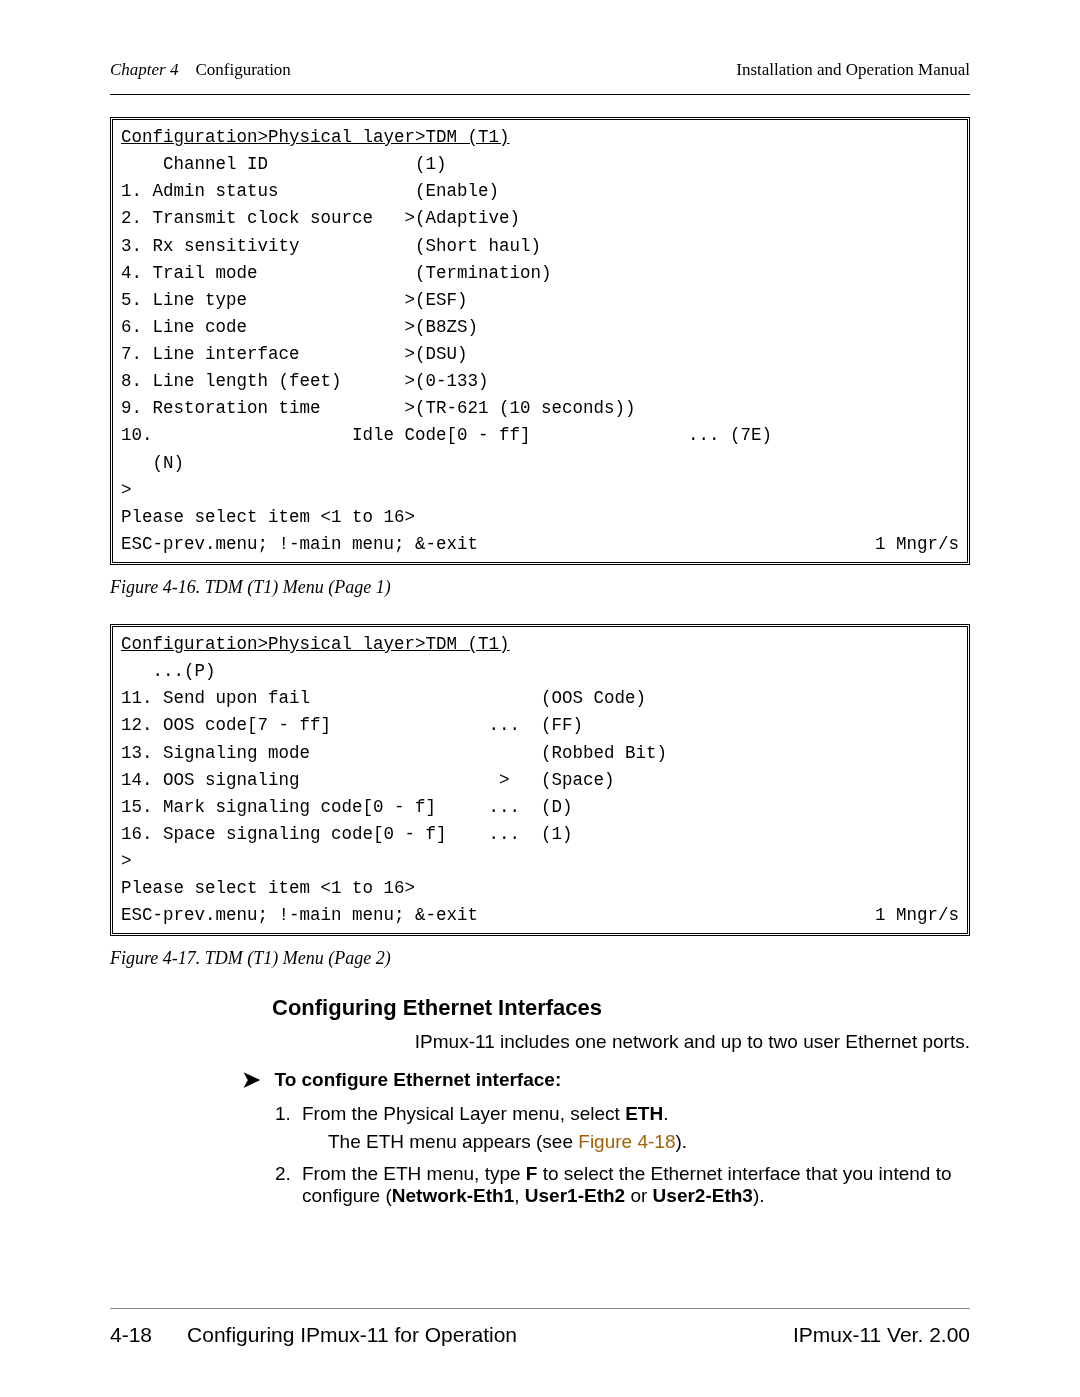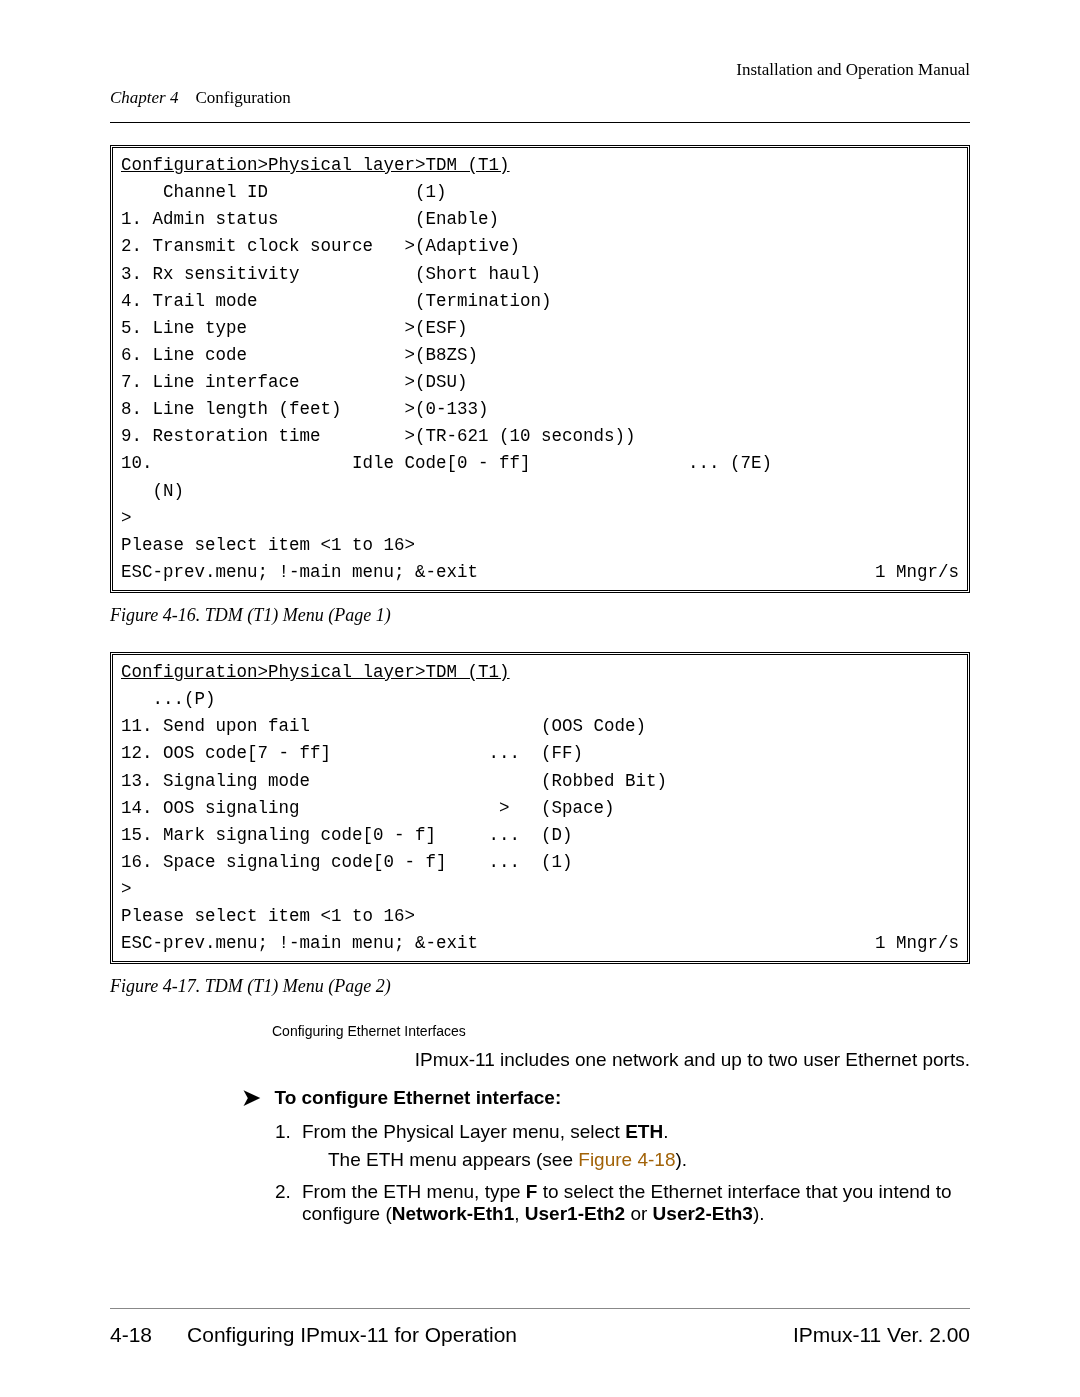--- a/index.html
+++ b/index.html
@@ -1,19 +1,19 @@
 <!DOCTYPE html>
 <html><head>
 <meta charset="utf-8">
 <style>
   * { box-sizing: border-box; margin: 0; padding: 0; }
   body { font-family: "Times New Roman", Georgia, serif; background: #fff; color: #000; }
   .page { width: 1080px; height: 1397px; margin: 0 auto; padding: 60px 110px 40px 110px; position: relative; }
   .header { display: flex; justify-content: space-between; font-size: 17px; margin-bottom: 14px; }
-  .header-left { font-style: italic; margin-top: 28px; }
+  .header-left { font-style: italic; }
   .chap-label { font-style: italic; }
   .chap-name { font-style: normal; }
   .hr-top { border: none; border-top: 1px solid #000; margin-bottom: 22px; }
   .menu-box {
     border: 3px double #000;
     padding: 4px 8px 4px 8px;
     font-family: "Courier New", monospace;
     font-size: 17.5px;
     line-height: 1.55;
     white-space: pre;
@@ -21,22 +21,22 @@
   }
   .menu-title { text-decoration: underline; margin-top: 19px; }
   .menu-footer-row { display: flex; justify-content: space-between; }
   .fig-caption {
     text-align: left;
     font-style: italic;
     font-size: 18px;
     margin: 12px 0 26px 0;
   }
   .section-heading {
-    font-weight: normal;
-    font-size: 14px;
+    font-weight: bold;
+    font-size: 22px;
     margin: 8px 0 10px 0;
     font-family: "Segoe UI", Arial, sans-serif;
   }
   .body-text {
     font-size: 19px;
     margin-bottom: 14px;
     font-family: "Segoe UI", Arial, sans-serif;
     text-align: right;
   }
   .proc-heading {

